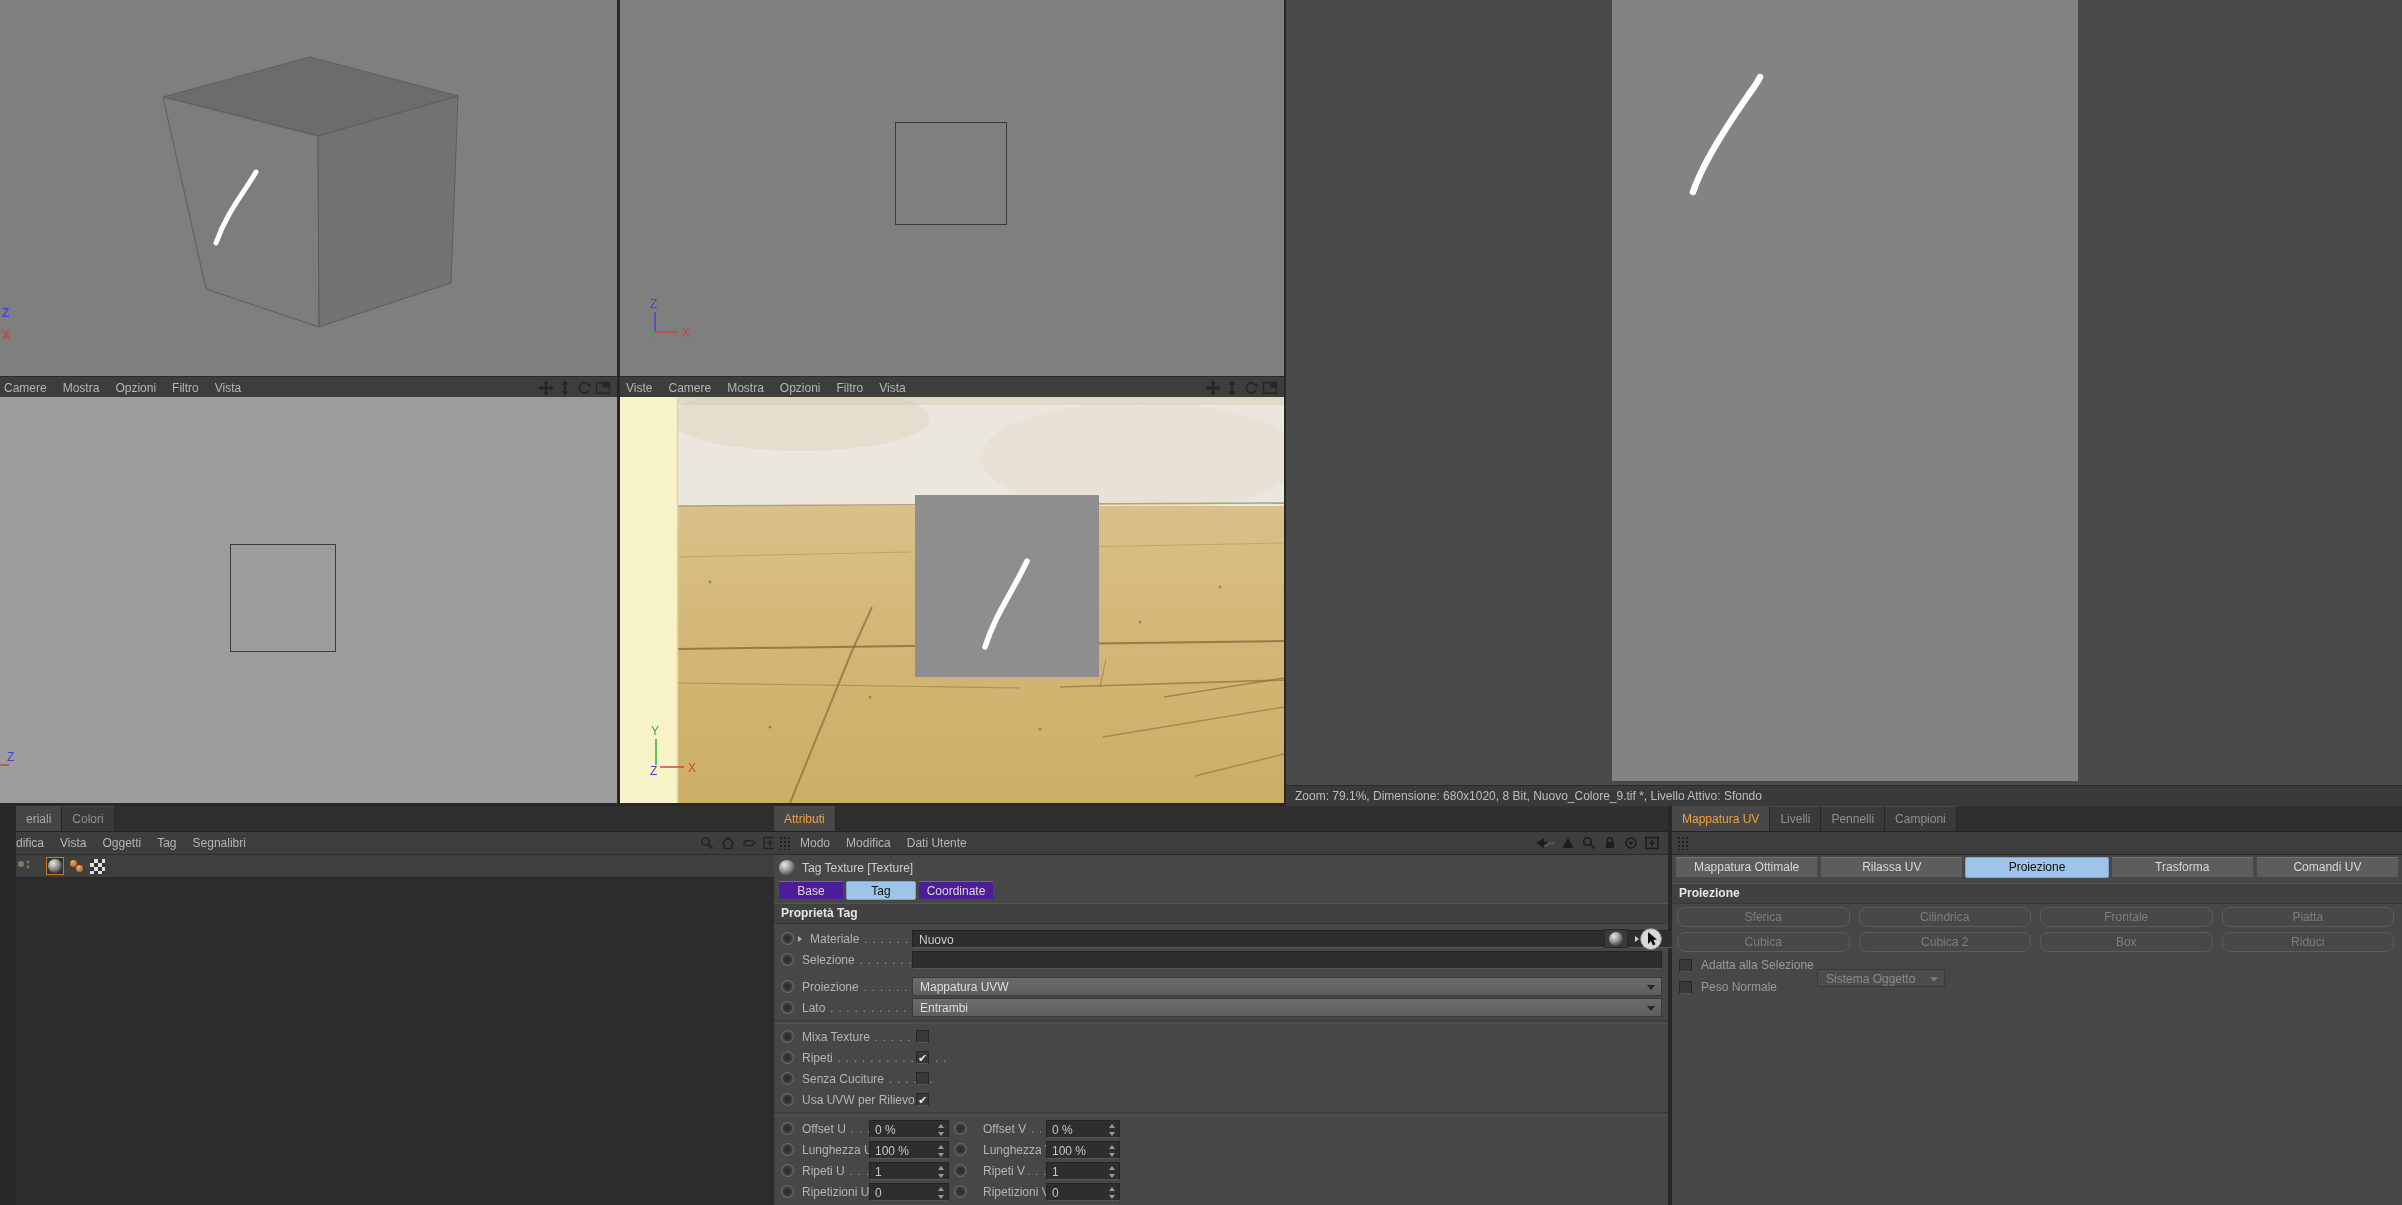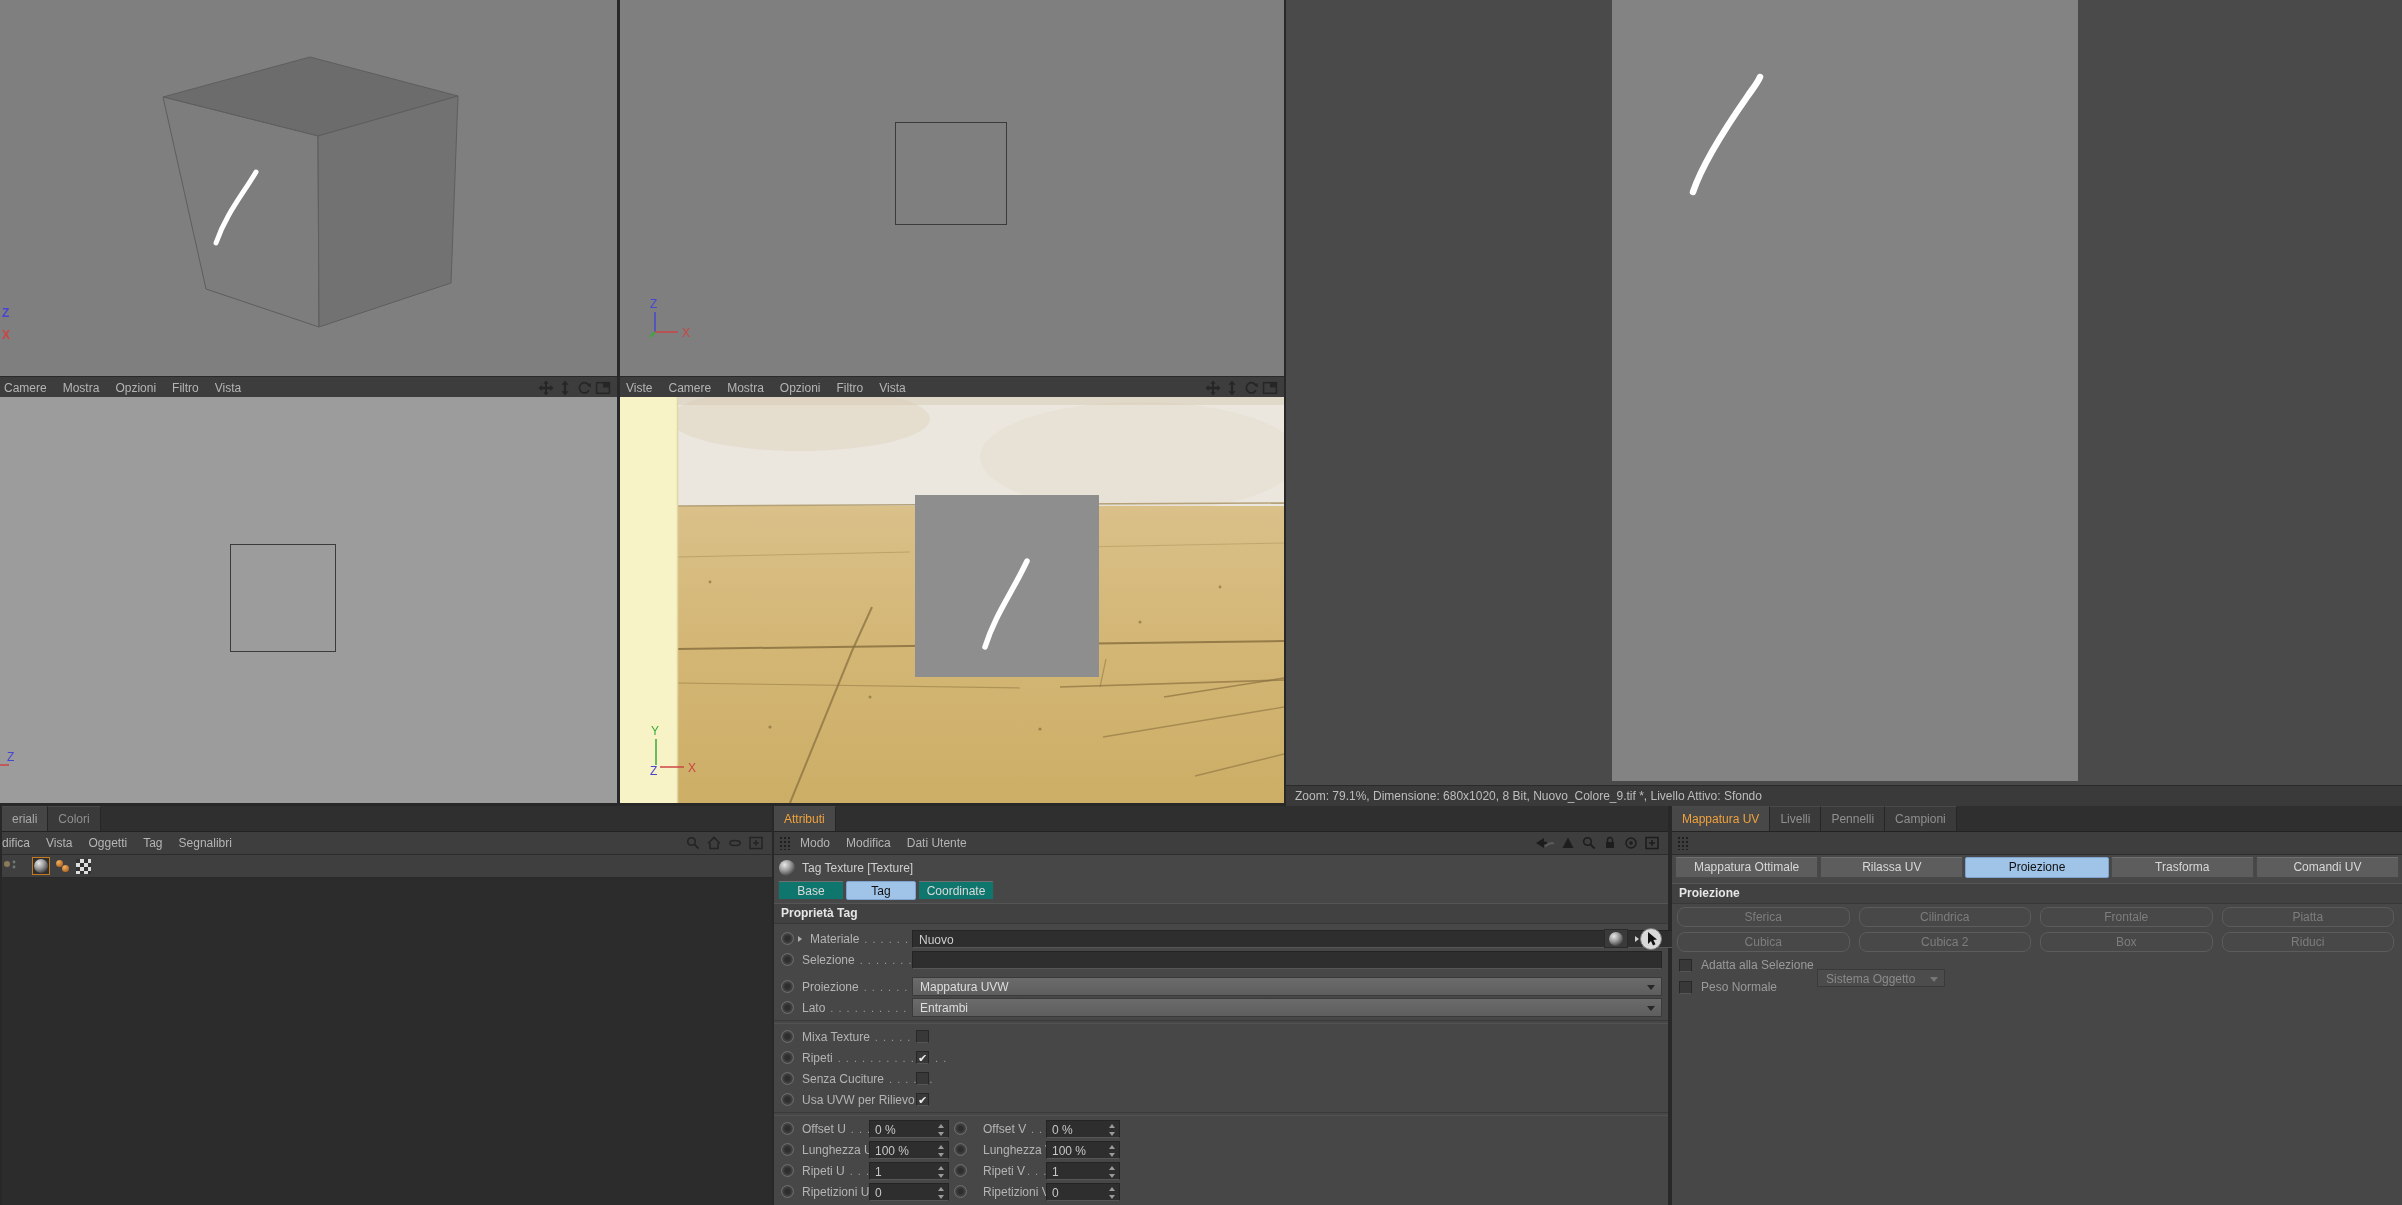--- a/index.html
+++ b/index.html
@@ -19,35 +19,35 @@
   .mb-mid{left:620px;top:376px;width:664px;}
   .mitem{padding:0 12px 0 4px;cursor:default;white-space:nowrap;}
   .mb-icons{margin-left:auto;display:flex;align-items:center;gap:3px;padding-right:6px;}
   .vicon{width:16px;height:16px;display:inline-block;}
   
   .paint{left:1286px;top:0;width:1116px;height:785px;background:#4a4a4a;}
   .paint-canvas{position:absolute;left:326px;top:0;width:466px;height:781px;background:#838383;}
   .statusbar{left:1286px;top:785px;width:1116px;height:21px;background:#3a3a3a;border-top:1px solid #2a2a2a;line-height:20px;padding-left:9px;color:#bdbdbd;white-space:nowrap;box-sizing:border-box;}
   
   .panel{position:absolute;top:806px;height:399px;background:#474747;}
-  .p-left{left:2px;width:770px;background:#0f766e;}
+  .p-left{left:16px;width:770px;background:#0f766e;}
   .p-attr{left:774px;width:894px;}
   .p-uv{left:1672px;width:730px;}
   .tabbar{height:25px;background:#2f2f2f;display:flex;align-items:flex-end;border-bottom:1px solid #232323;}
   .tab{height:24px;line-height:24px;padding:0 10px;background:#3a3a3a;color:#8f8f8f;border-right:1px solid #262626;border-top:1px solid #4a4a4a;white-space:nowrap;}
   .tab.active{background:#484848;color:#f0a23c;}
   .pmenubar{height:22px;background:#3e3e3e;border-bottom:1px solid #2c2c2c;display:flex;align-items:center;}
   .grip{width:13px;height:14px;margin:0 4px 0 5px;background-image:radial-gradient(#1f1f1f 34%,transparent 36%);background-size:4px 4px;}
   .pm-icons{margin-left:auto;display:flex;align-items:center;gap:5px;padding-right:8px;}
   .sicon{width:16px;height:16px;display:inline-block;}
   .iconrow{height:22px;background:#3f3f3f;border-bottom:1px solid #2a2a2a;display:flex;align-items:center;gap:4px;padding-left:2px;}
   
   .objrow{height:26px;display:flex;align-items:center;color:#cfcfcf;padding-left:5px;gap:7px;}
   .modetabs{height:22px;display:flex;gap:2px;padding-left:4px;}
-  .mbtn{height:19px;line-height:19px;text-align:center;background:#0f766e;border:1px solid #494949;border-top-color:#707070;border-radius:2px;color:#dadada;box-sizing:border-box;}
+  .mbtn{height:19px;line-height:19px;text-align:center;background:#4c1d95;border:1px solid #494949;border-top-color:#707070;border-radius:2px;color:#dadada;box-sizing:border-box;}
   .mbtn.active{background:#a0c3e8;color:#101010;border-color:#7fa3cc;}
   .sechdr{height:19px;line-height:19px;background:#414141;border-top:1px solid #555;border-bottom:1px solid #383838;font-weight:bold;color:#e6e6e6;padding-left:7px;}
   .arow{position:relative;height:21px;display:flex;align-items:center;padding-left:7px;color:#b4b4b4;}
   .adot{width:11px;height:11px;border-radius:50%;border:1px solid #6e6e6e;background:radial-gradient(circle at 50% 50%,#2e2e2e 30%,#4a4a4a 70%);flex:none;}
   .alabel{margin-left:8px;white-space:nowrap;}
   .leader{margin-left:5px;letter-spacing:1px;color:#9a9a9a;font-size:11px;white-space:nowrap;overflow:hidden;}
   .tria{width:0;height:0;border-left:4px solid #b0b0b0;border-top:3px solid transparent;border-bottom:3px solid transparent;margin-left:4px;flex:none;}
   .afield{position:absolute;left:138px;height:18px;line-height:18px;background:#2e2e2e;border:1px solid #242424;border-bottom-color:#565656;color:#cccccc;padding-left:6px;box-sizing:border-box;}
   .dropdown{position:absolute;left:138px;height:19px;line-height:19px;background:linear-gradient(#6b6b6b,#5e5e5e);border:1px solid #3a3a3a;color:#dedede;padding-left:7px;box-sizing:border-box;}
   .dd-arrow{position:absolute;right:6px;top:7px;width:0;height:0;border-top:5px solid #262626;border-left:4px solid transparent;border-right:4px solid transparent;}

